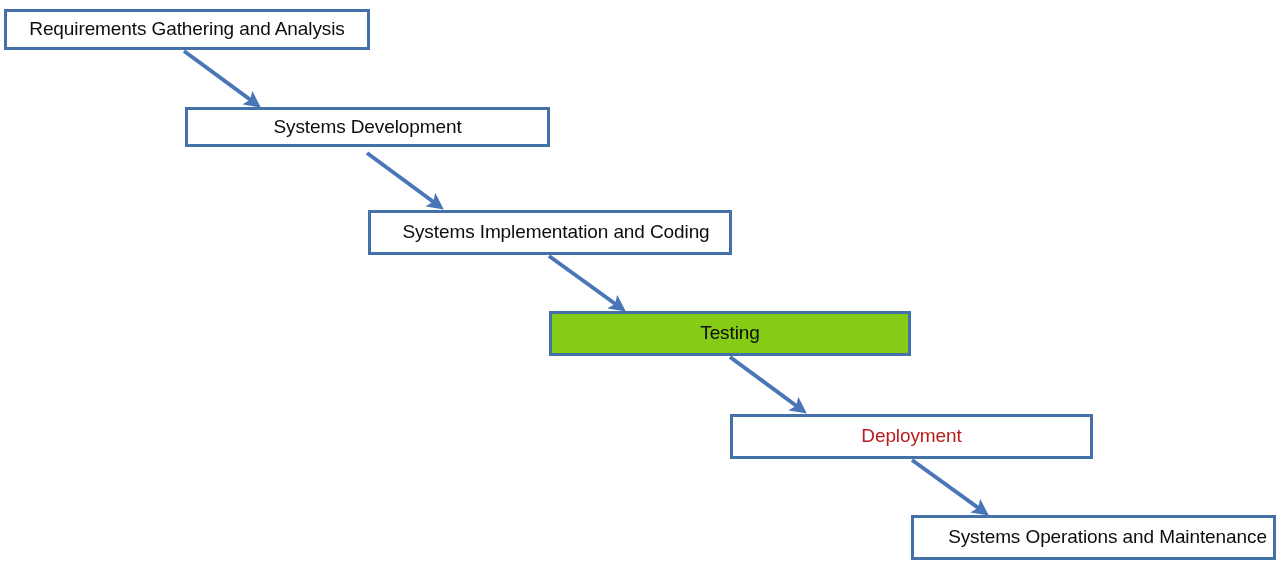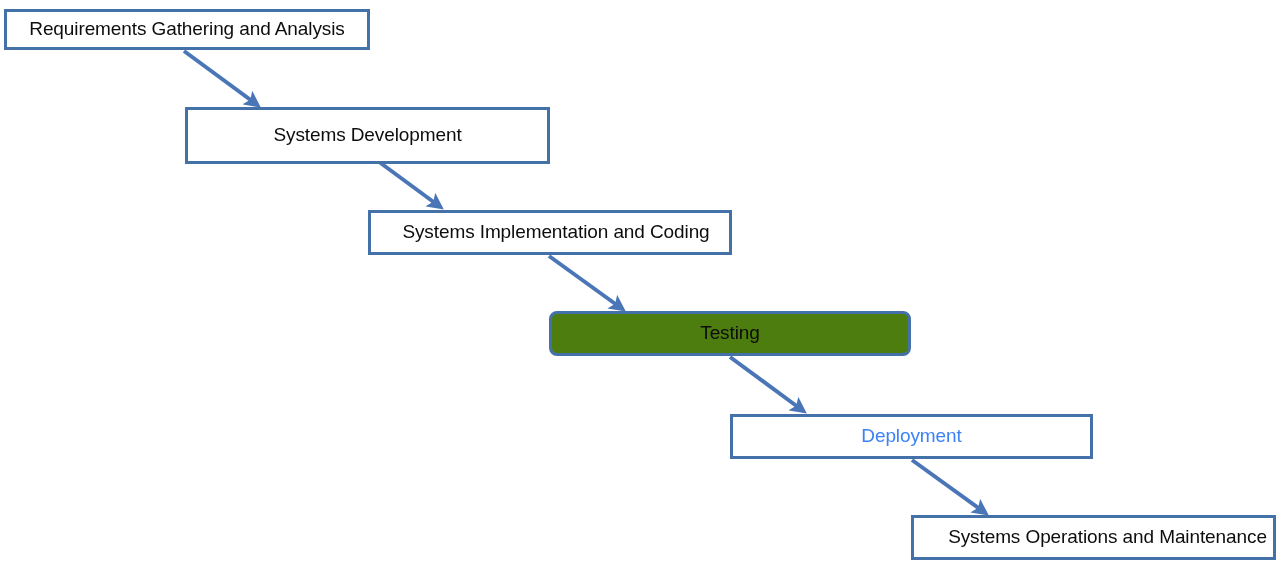--- a/index.html
+++ b/index.html
@@ -62,30 +62,30 @@
         <line x1="549" y1="256" x2="621" y2="308" stroke="#4a76b8" stroke-width="4" marker-end="url(#arrowhead)"></line>
         <line x1="730" y1="357" x2="802" y2="410" stroke="#4a76b8" stroke-width="4" marker-end="url(#arrowhead)"></line>
         <line x1="912" y1="460" x2="984" y2="512" stroke="#4a76b8" stroke-width="4" marker-end="url(#arrowhead)"></line>
       </g>
   </svg>
 
   <div id="stage-group">
       <div class="stage-box" style="left: 4px; top: 9px; width: 366px; height: 41px; border-color: rgb(68, 114, 168); background: rgb(255, 255, 255);">
         <span class="stage-label" style="color: rgb(13, 13, 13);">Requirements Gathering and Analysis</span>
       </div>
-      <div class="stage-box" style="left: 185px; top: 107px; width: 365px; height: 57px; border-color: rgb(68, 114, 168); background: rgb(255, 255, 255);">
+      <div class="stage-box" style="left: 185px; top: 107px; width: 365px; height: 40px; border-color: rgb(68, 114, 168); background: rgb(255, 255, 255);">
         <span class="stage-label" style="color: rgb(13, 13, 13);">Systems Development</span>
       </div>
       <div class="stage-box" style="left: 368px; top: 210px; width: 364px; height: 45px; border-color: rgb(68, 114, 168); background: rgb(255, 255, 255);">
         <span class="stage-label" style="color: rgb(13, 13, 13); margin-left: 12px;">Systems Implementation and Coding</span>
       </div>
-      <div class="stage-box" style="left: 549px; top: 311px; width: 362px; height: 45px; border-color: rgb(68, 114, 168); background: #4d7c0f; border-radius: 8px;">
+      <div class="stage-box" style="left: 549px; top: 311px; width: 362px; height: 45px; border-color: rgb(68, 114, 168); background: #84cc16;">
         <span class="stage-label" style="color: rgb(13, 13, 13);">Testing</span>
       </div>
       <div class="stage-box" style="left: 730px; top: 414px; width: 363px; height: 45px; border-color: rgb(68, 114, 168); background: rgb(255, 255, 255);">
-        <span class="stage-label" style="color: #3b82f6;">Deployment</span>
+        <span class="stage-label" style="color: #b91c1c;">Deployment</span>
       </div>
       <div class="stage-box" style="left: 911px; top: 515px; width: 365px; height: 45px; border-color: rgb(68, 114, 168); background: rgb(255, 255, 255); padding-left: 28px;">
         <span class="stage-label" style="color: rgb(13, 13, 13);">Systems Operations and Maintenance</span>
       </div>
     </div>
 
 </div>
 
 </body></html>

